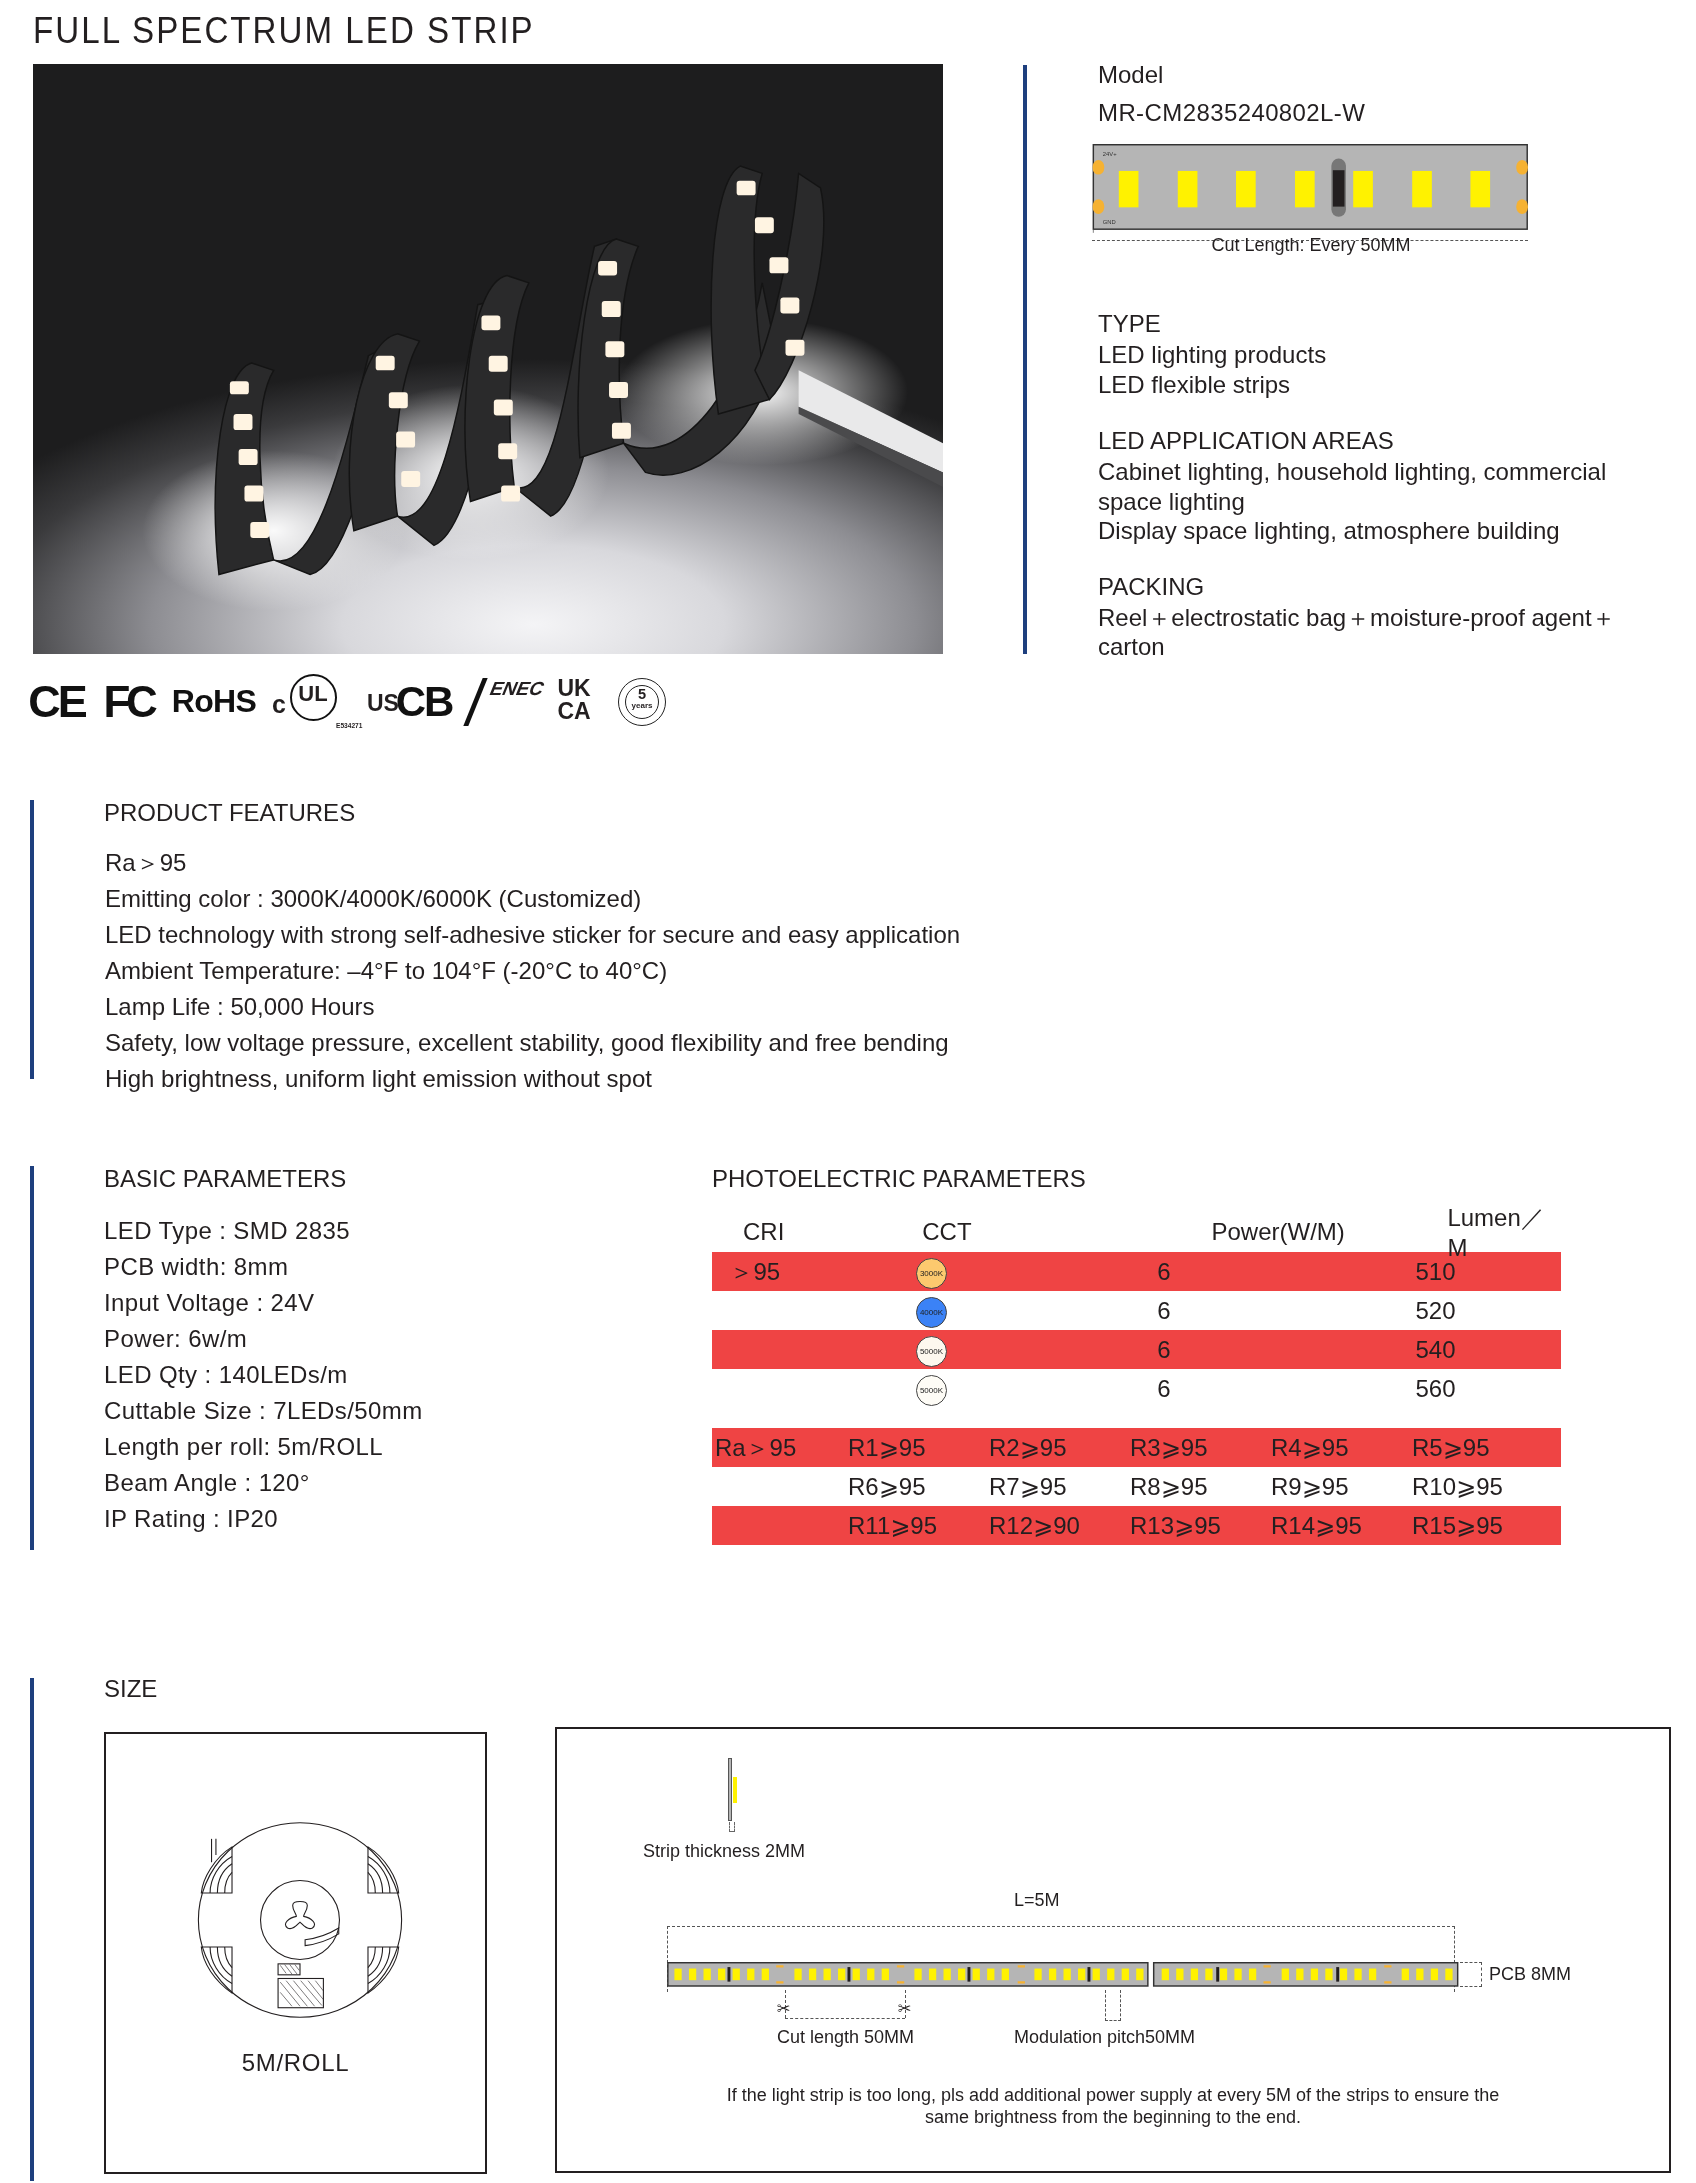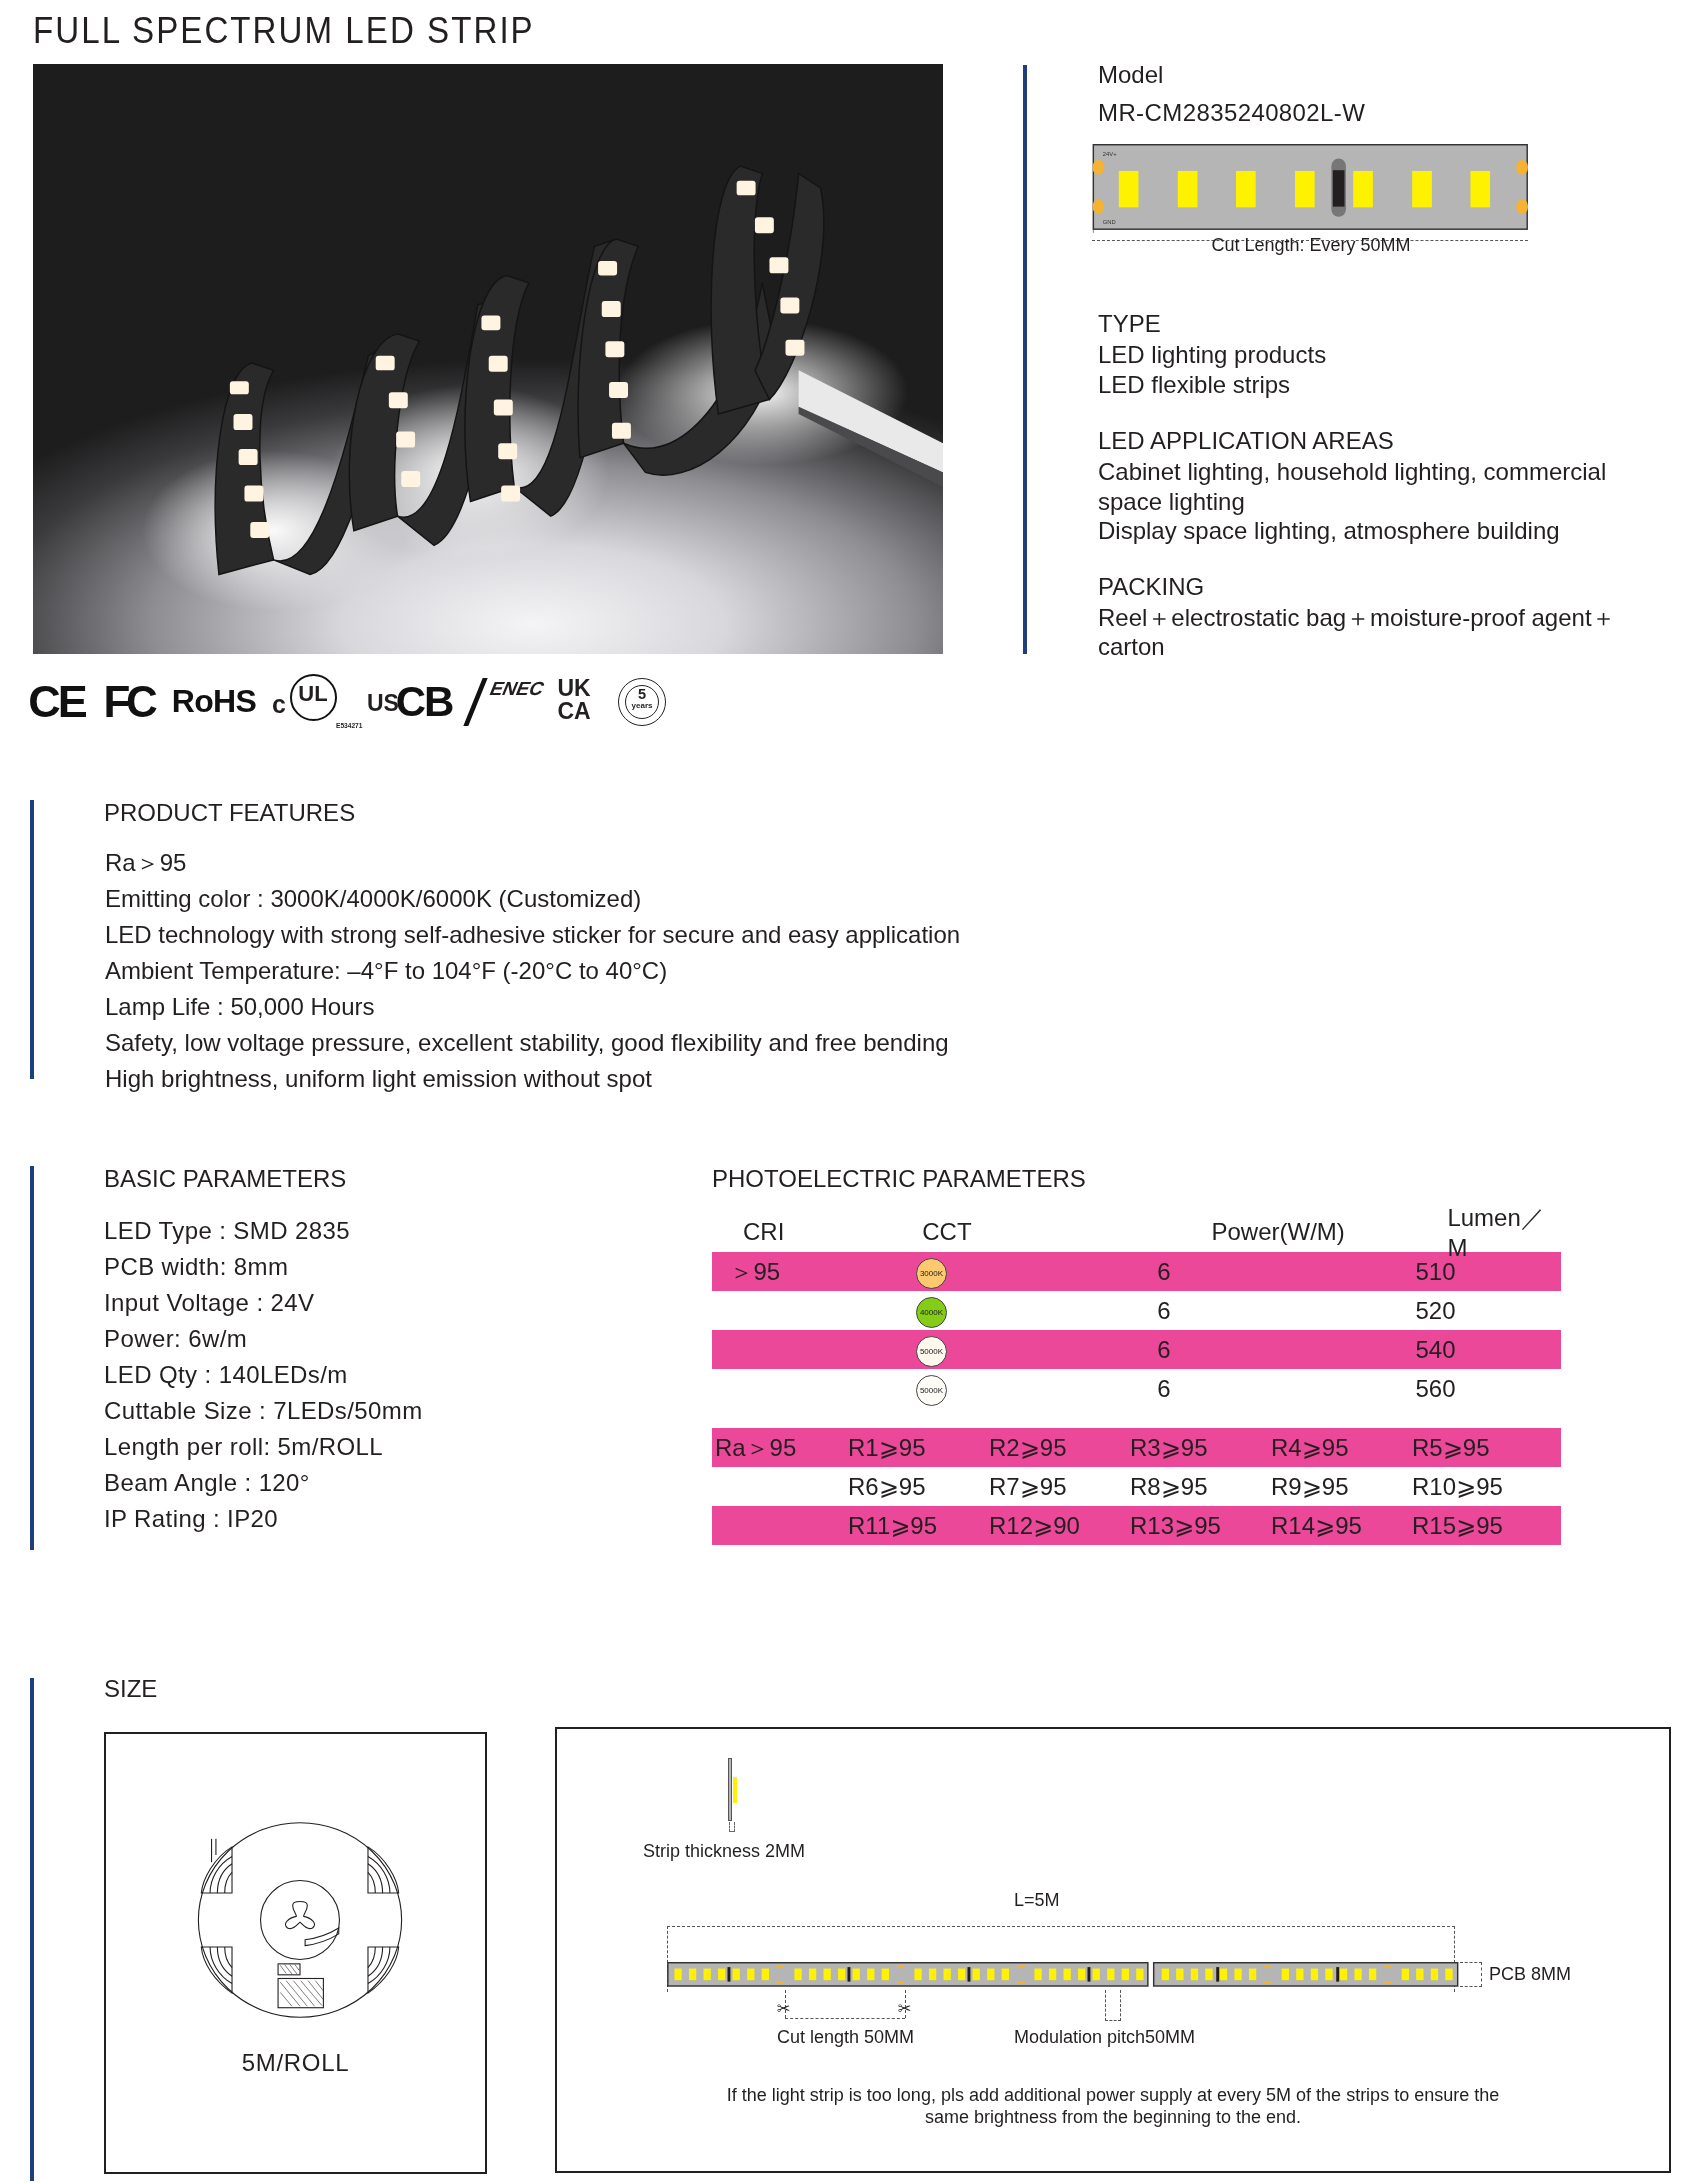--- a/index.html
+++ b/index.html
@@ -11,21 +11,21 @@
     background: radial-gradient(ellipse 70% 45% at 55% 95%, #f4f4f6 0%, #d8d8dc 30%, #8d8d92 60%, #3a3a3c 85%, #1d1d1e 100%); }
   .photo svg { display: block; }
   .blue-bar { background: #1e3f7e; width: 4.4px; }
   .rcol { left: 1098px; }
   .rlabel { font-size: 24px; color: #231f20; }
   .rtext { font-size: 24px; line-height: 30px; color: #231f20; }
   .cert { height: 53px; display: flex; align-items: center; justify-content: center; font-weight: 700; color: #111; }
   .sec-head { font-size: 24px; color: #231f20; }
   .feat-item { font-size: 24px; color: #231f20; line-height: 36px; }
   .bp-item { font-size: 24px; color: #231f20; line-height: 36px; letter-spacing: 0.4px; }
-  .grey { background: #ec4899; }
+  .grey { background: #ef4444; }
   .cct-dot { display: inline-block; width: 31px; height: 31px; border-radius: 50%; border: 1.1px solid #444; font-size: 8px; line-height: 29px; text-align: center; color: #222; }
   .ra-row { display: flex; height: 39px; align-items: center; font-size: 24px; color: #231f20; }
   .ra-cell { width: 141px; }
   .box { border: 2.2px solid #231f20; }
   .small { font-size: 18px; color: #231f20; }
 </style>
 </head>
 <body>
 
 <div class="abs title">FULL SPECTRUM LED STRIP</div>
@@ -189,21 +189,21 @@
     <div style="width:146px; padding-left:14.6px;">Lumen／M</div>
   </div>
   <div class="grey pe-line" style="display:flex; height:39px; align-items:center; font-size:24px;">
     <div style="width:204px; padding-left:17.5px;">＞95</div>
     <div style="width:102px;"><span class="cct-dot" style="background:#fcc96e;">3000K</span></div>
     <div style="width:292px; text-align:center;">6</div>
     <div style="width:251px; text-align:center;">510</div>
   </div>
   <div style="display:flex; height:39px; align-items:center; font-size:24px;">
     <div style="width:204px; padding-left:17.5px;"></div>
-    <div style="width:102px;"><span class="cct-dot" style="background:#84cc16;">4000K</span></div>
+    <div style="width:102px;"><span class="cct-dot" style="background:#3b82f6;">4000K</span></div>
     <div style="width:292px; text-align:center;">6</div>
     <div style="width:251px; text-align:center;">520</div>
   </div>
   <div class="grey" style="display:flex; height:39px; align-items:center; font-size:24px;">
     <div style="width:204px; padding-left:17.5px;"></div>
     <div style="width:102px;"><span class="cct-dot" style="background:#fdf8ee;">5000K</span></div>
     <div style="width:292px; text-align:center;">6</div>
     <div style="width:251px; text-align:center;">540</div>
   </div>
   <div style="display:flex; height:39px; align-items:center; font-size:24px;">

